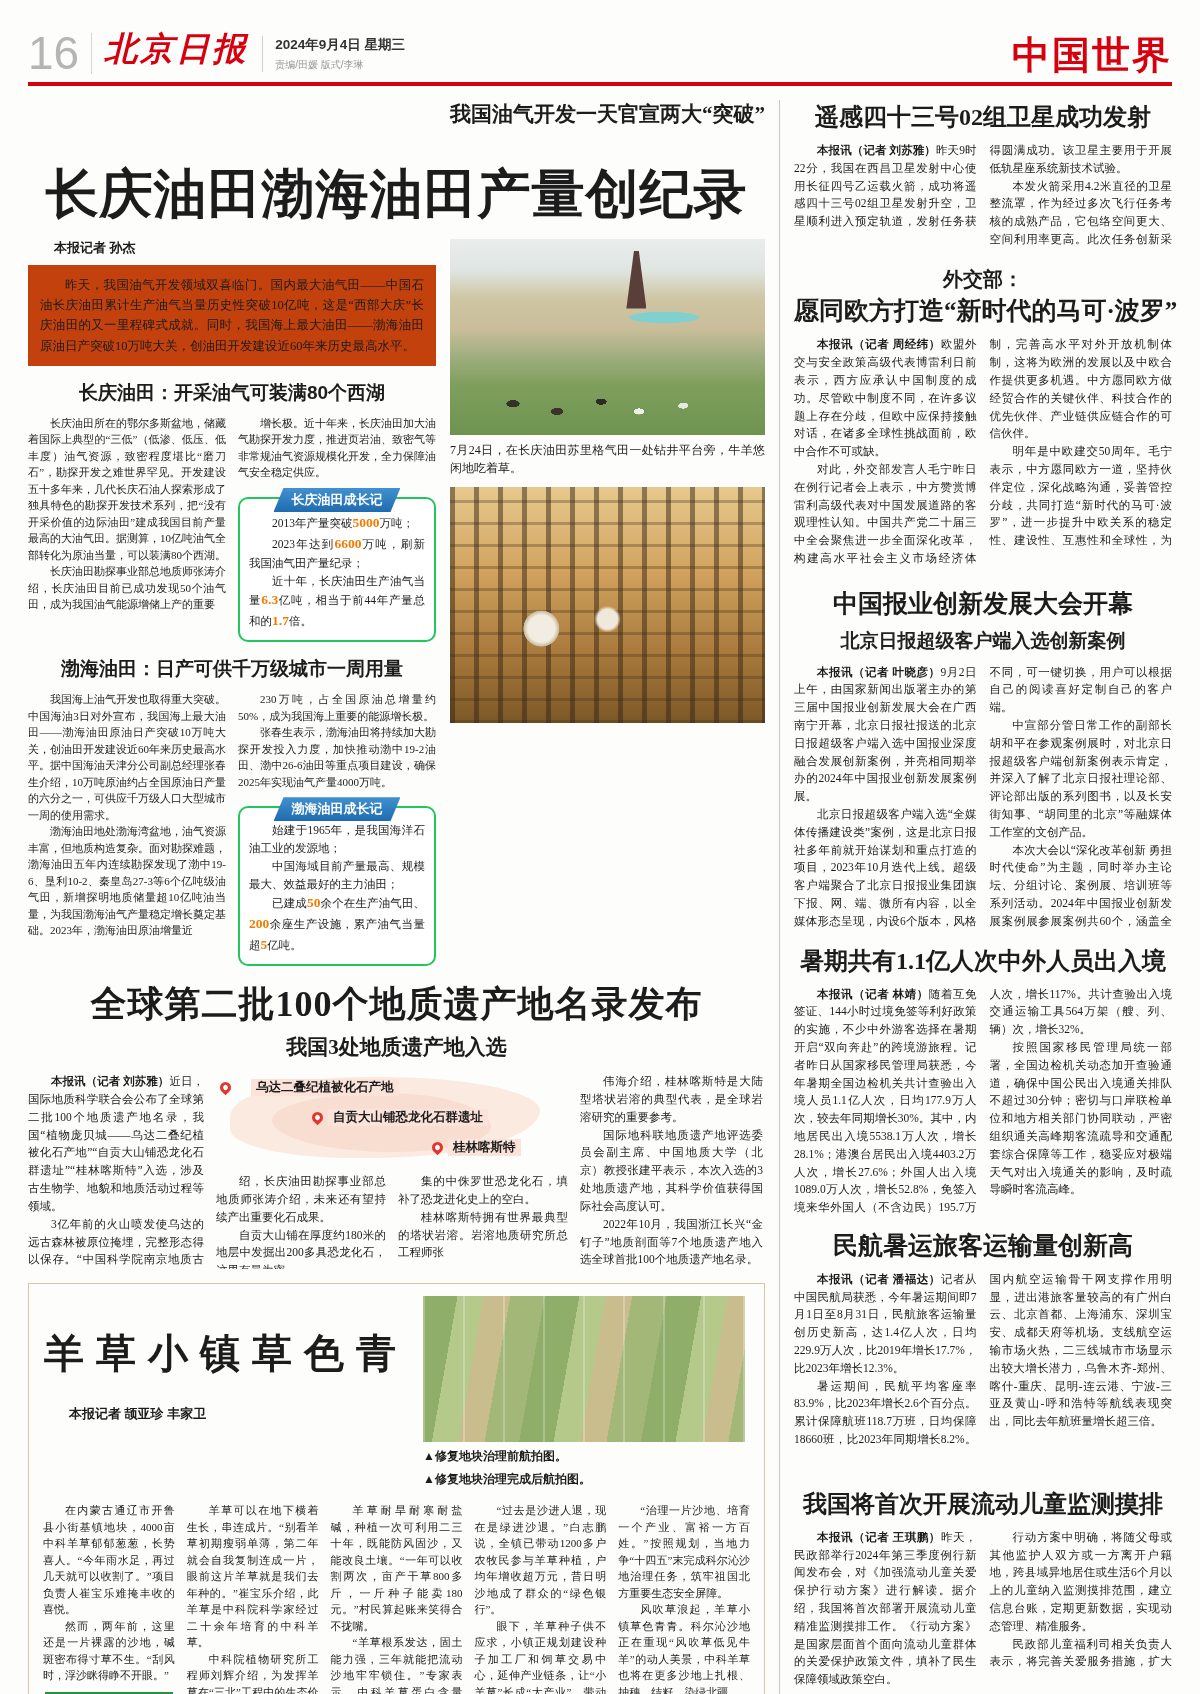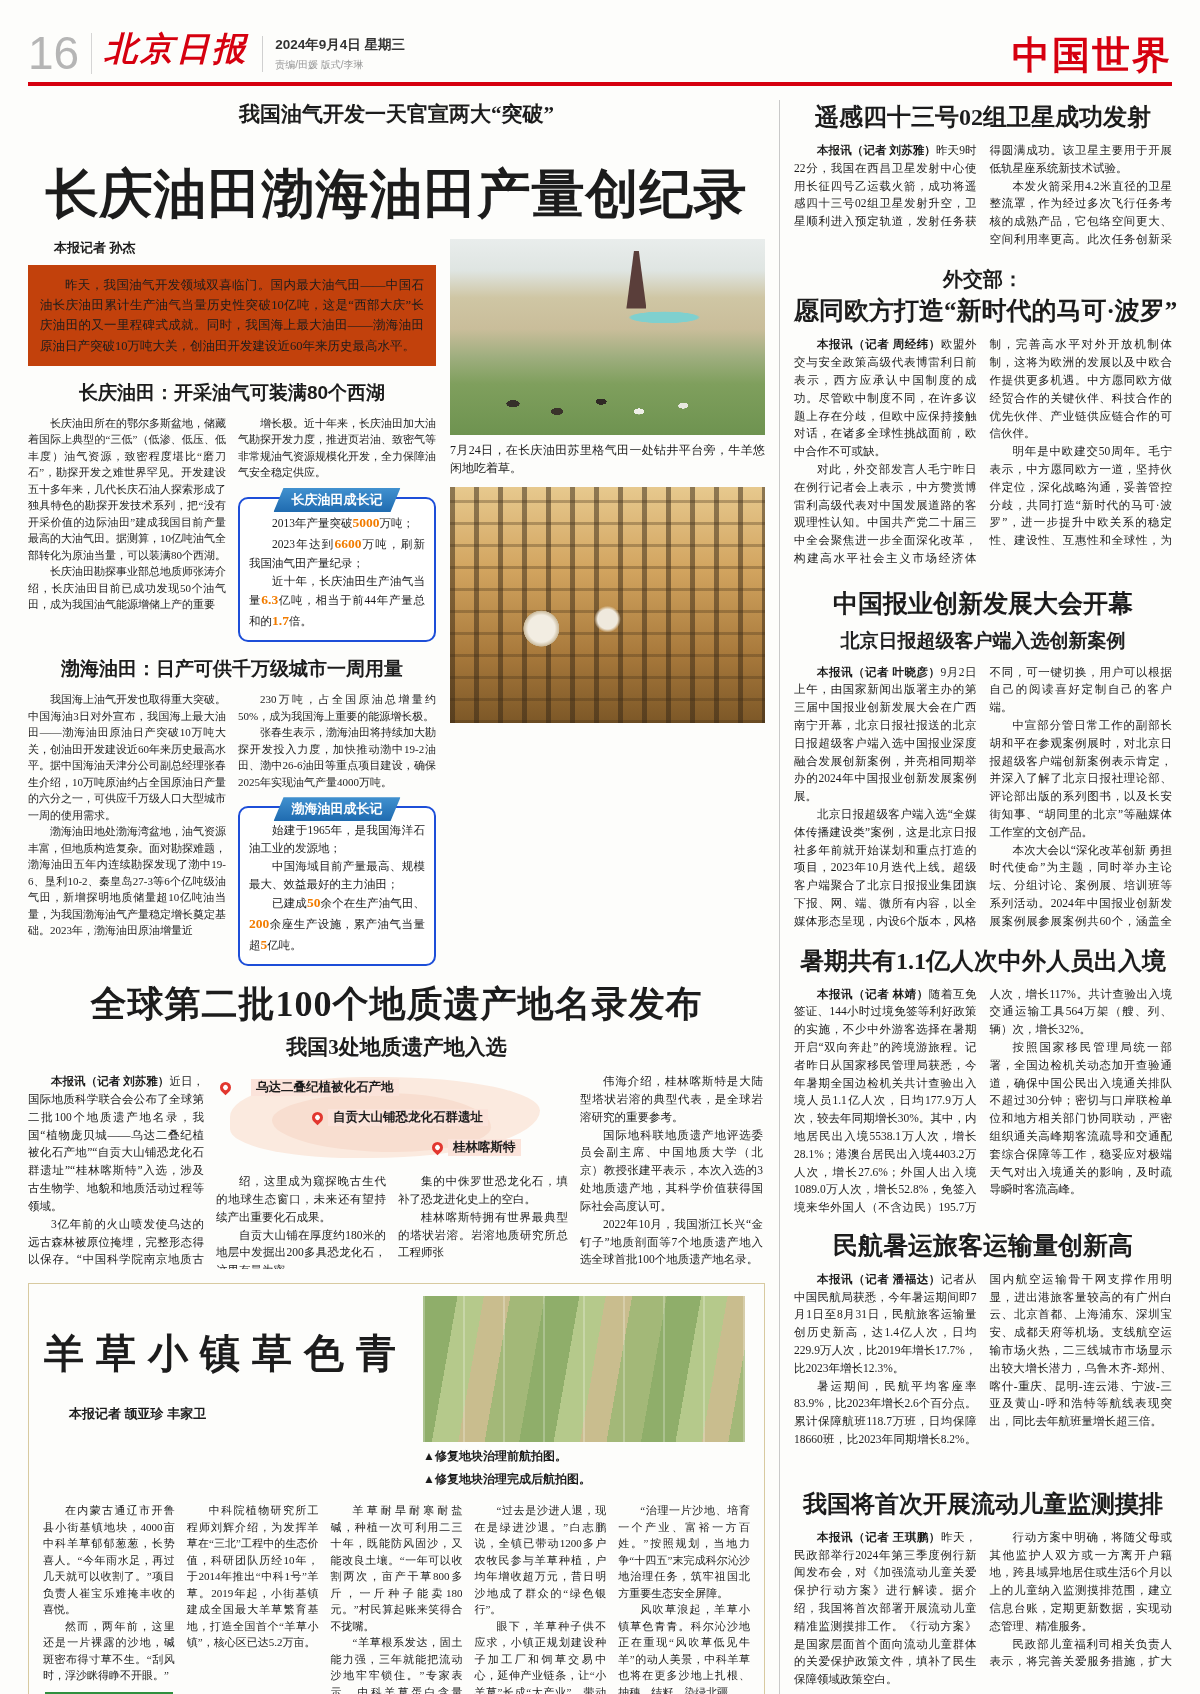--- a/index.html
+++ b/index.html
@@ -15,36 +15,36 @@
   .editors{font-size:10px;color:#9a9a9a;margin-top:4px;}
   .section-title{margin-left:auto;color:#d6000f;font-size:38px;font-weight:900;
                  font-family:"Liberation Sans",sans-serif;letter-spacing:2px;line-height:1;}
   .redline{height:4px;background:#d6000f;margin:8px 28px 0 28px;}
   
   .content{display:flex;padding:14px 28px 0 28px;}
   .leftcol{width:737px;flex:none;padding-right:14px;}
   .rightcol{width:393px;flex:none;border-left:1px solid #c9c9c9;padding-left:14px;box-sizing:border-box;}
   p{margin:0;}
   
-  .kicker{text-align:center;font-size:21px;font-weight:900;margin:0 0 10px 0;}
+  .kicker{text-align:right;font-size:21px;font-weight:900;margin:0 0 10px 0;}
   .main-headline{text-align:center;font-family:"Liberation Sans",sans-serif;font-size:53px;font-weight:900;
                  letter-spacing:1px;line-height:1.12;margin-bottom:16px;white-space:nowrap;}
   .main-row{display:flex;gap:14px;}
   .main-text{width:408px;flex:none;}
   .main-photos{width:315px;flex:none;}
   .byline{font-family:"Liberation Sans",sans-serif;font-weight:bold;font-size:13px;margin:0 0 8px 0;padding-left:2em;}
   .intro{background:#c2410c;padding:10px 12px;font-size:12.5px;line-height:1.62;text-align:justify;}
   .intro p{text-indent:2em;}
   .subhead{text-align:center;font-family:"Liberation Sans",sans-serif;font-weight:900;font-size:19px;margin:14px 0 9px 0;}
   .sec-row{display:flex;gap:12px;align-items:flex-start;}
   .sec-col{width:198px;flex:none;font-size:11px;line-height:1.5;text-align:justify;}
   .sec-col p{text-indent:2em;}
   .clampA{max-height:236px;overflow:hidden;}
   .clampB{max-height:310px;overflow:hidden;}
-  .gbox{border:2px solid #1d4ed8;border-radius:10px;background:#fff;margin-top:16px;padding:14px 9px 8px 9px;
+  .gbox{border:2px solid #22c55e;border-radius:10px;background:#fff;margin-top:16px;padding:14px 9px 8px 9px;
         position:relative;font-size:11.5px;line-height:1.55;}
   .gbox p{text-indent:2em;}
   .banner{position:absolute;top:-11px;left:50%;transform:translateX(-50%);
           background:linear-gradient(#4191cf,#1f6bb0);color:#fff;font-family:"Liberation Sans",sans-serif;
           font-weight:bold;font-size:13px;padding:2px 18px;white-space:nowrap;
           clip-path:polygon(10px 0,100% 0,calc(100% - 10px) 100%,0 100%);}
   .hl{color:#f27c00;font-weight:bold;font-size:13.5px;}
   .photo{overflow:hidden;position:relative;}
   .photo1{height:196px;background:
       radial-gradient(60px 10px at 68% 40%, #7fd0cf 55%, rgba(0,0,0,0) 60%),
@@ -206,21 +206,21 @@
                 <span class="pin"></span>
                 <span class="pin-label">自贡大山铺恐龙化石群遗址</span>
               </div>
               <div class="pin-row" style="left:216px;top:66px;">
                 <span class="pin"></span>
                 <span class="pin-label">桂林喀斯特</span>
               </div>
             </div>
             <div class="geo-midcols">
               <div class="geo-col geo-c23">
-                <p>绍，这里成为窥探晚古生代的地球生态窗口，未来还有望持续产出重要化石成果。</p>
+                <p>绍，长庆油田勘探事业部总地质师张涛介绍，未来还有望持续产出重要化石成果。</p>
                 <p>自贡大山铺在厚度约180米的地层中发掘出200多具恐龙化石，这里有最为密</p>
               </div>
               <div class="geo-col geo-c23">
                 <p>集的中侏罗世恐龙化石，填补了恐龙进化史上的空白。</p>
                 <p>桂林喀斯特拥有世界最典型的塔状岩溶。岩溶地质研究所总工程师张</p>
               </div>
             </div>
           </div>
           <div class="geo-col geo-c4">
             <p>伟海介绍，桂林喀斯特是大陆型塔状岩溶的典型代表，是全球岩溶研究的重要参考。</p>
@@ -246,20 +246,21 @@
           <div class="sheep-col">
             <p>在内蒙古通辽市开鲁县小街基镇地块，4000亩中科羊草郁郁葱葱，长势喜人。“今年雨水足，再过几天就可以收割了。”项目负责人崔宝乐难掩丰收的喜悦。</p>
             <p>然而，两年前，这里还是一片裸露的沙地，碱斑密布得寸草不生。“刮风时，浮沙眯得睁不开眼。”</p>
             <div class="zlogo">
               
               
             </div>
 
           </div>
           <div class="sheep-col">
+            <p>羊草可以在地下横着生长，串连成片。“别看羊草初期瘦弱单薄，第二年就会自我复制连成一片，眼前这片羊草就是我们去年种的。”崔宝乐介绍，此羊草是中科院科学家经过二十余年培育的中科羊草。</p>
             <p>中科院植物研究所工程师刘辉介绍，为发挥羊草在“三北”工程中的生态价值，科研团队历经10年，于2014年推出“中科1号”羊草。2019年起，小街基镇建成全国最大羊草繁育基地，打造全国首个“羊草小镇”，核心区已达5.2万亩。</p>
           </div>
           <div class="sheep-col">
             <p>羊草耐旱耐寒耐盐碱，种植一次可利用二三十年，既能防风固沙，又能改良土壤。“一年可以收割两次，亩产干草800多斤，一斤种子能卖180元。”村民算起账来笑得合不拢嘴。</p>
             <p>“羊草根系发达，固土能力强，三年就能把流动沙地牢牢锁住。”专家表示，中科羊草蛋白含量高，是牛羊的优质“口粮”，也是治沙与致富的“两全之选”。</p>
 
           </div>
           <div class="sheep-col">
             <p>“过去是沙进人退，现在是绿进沙退。”白志鹏说，全镇已带动1200多户农牧民参与羊草种植，户均年增收超万元，昔日明沙地成了群众的“绿色银行”。</p>
             <p>眼下，羊草种子供不应求，小镇正规划建设种子加工厂和饲草交易中心，延伸产业链条，让“小羊草”长成“大产业”，带动更多群众增收致富。</p>

